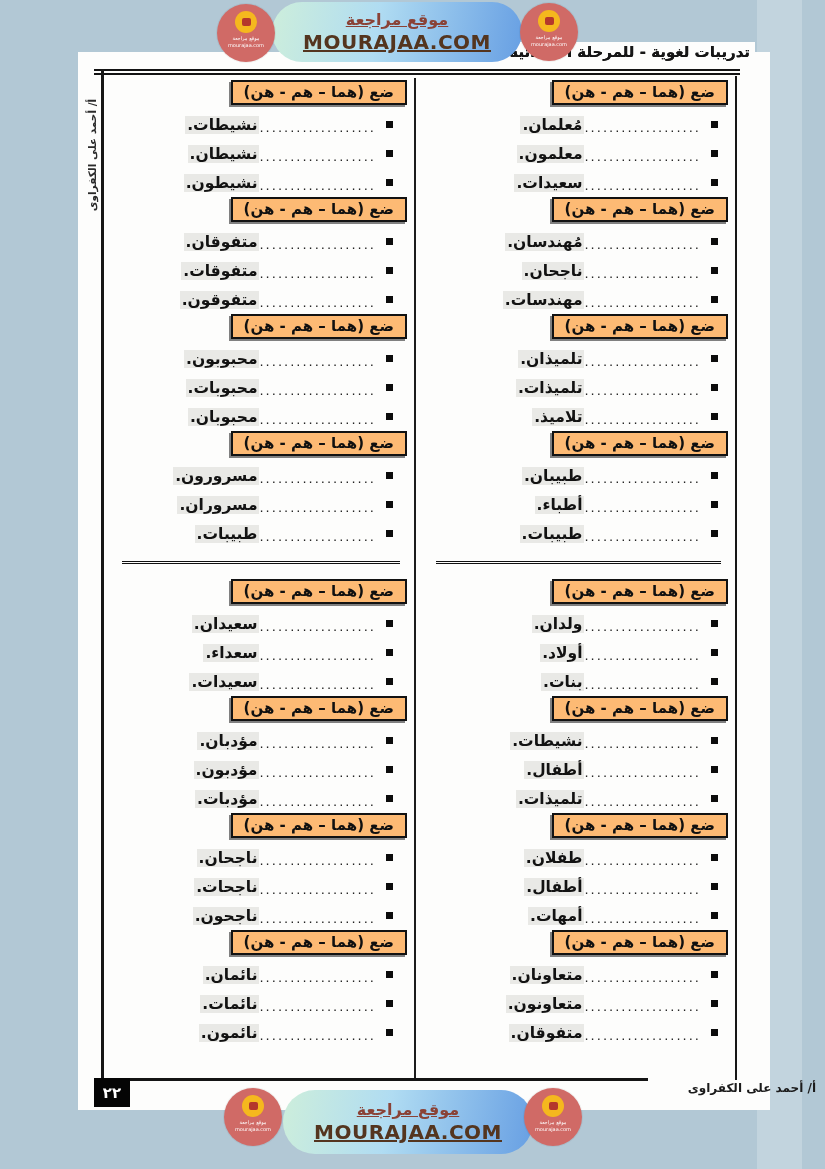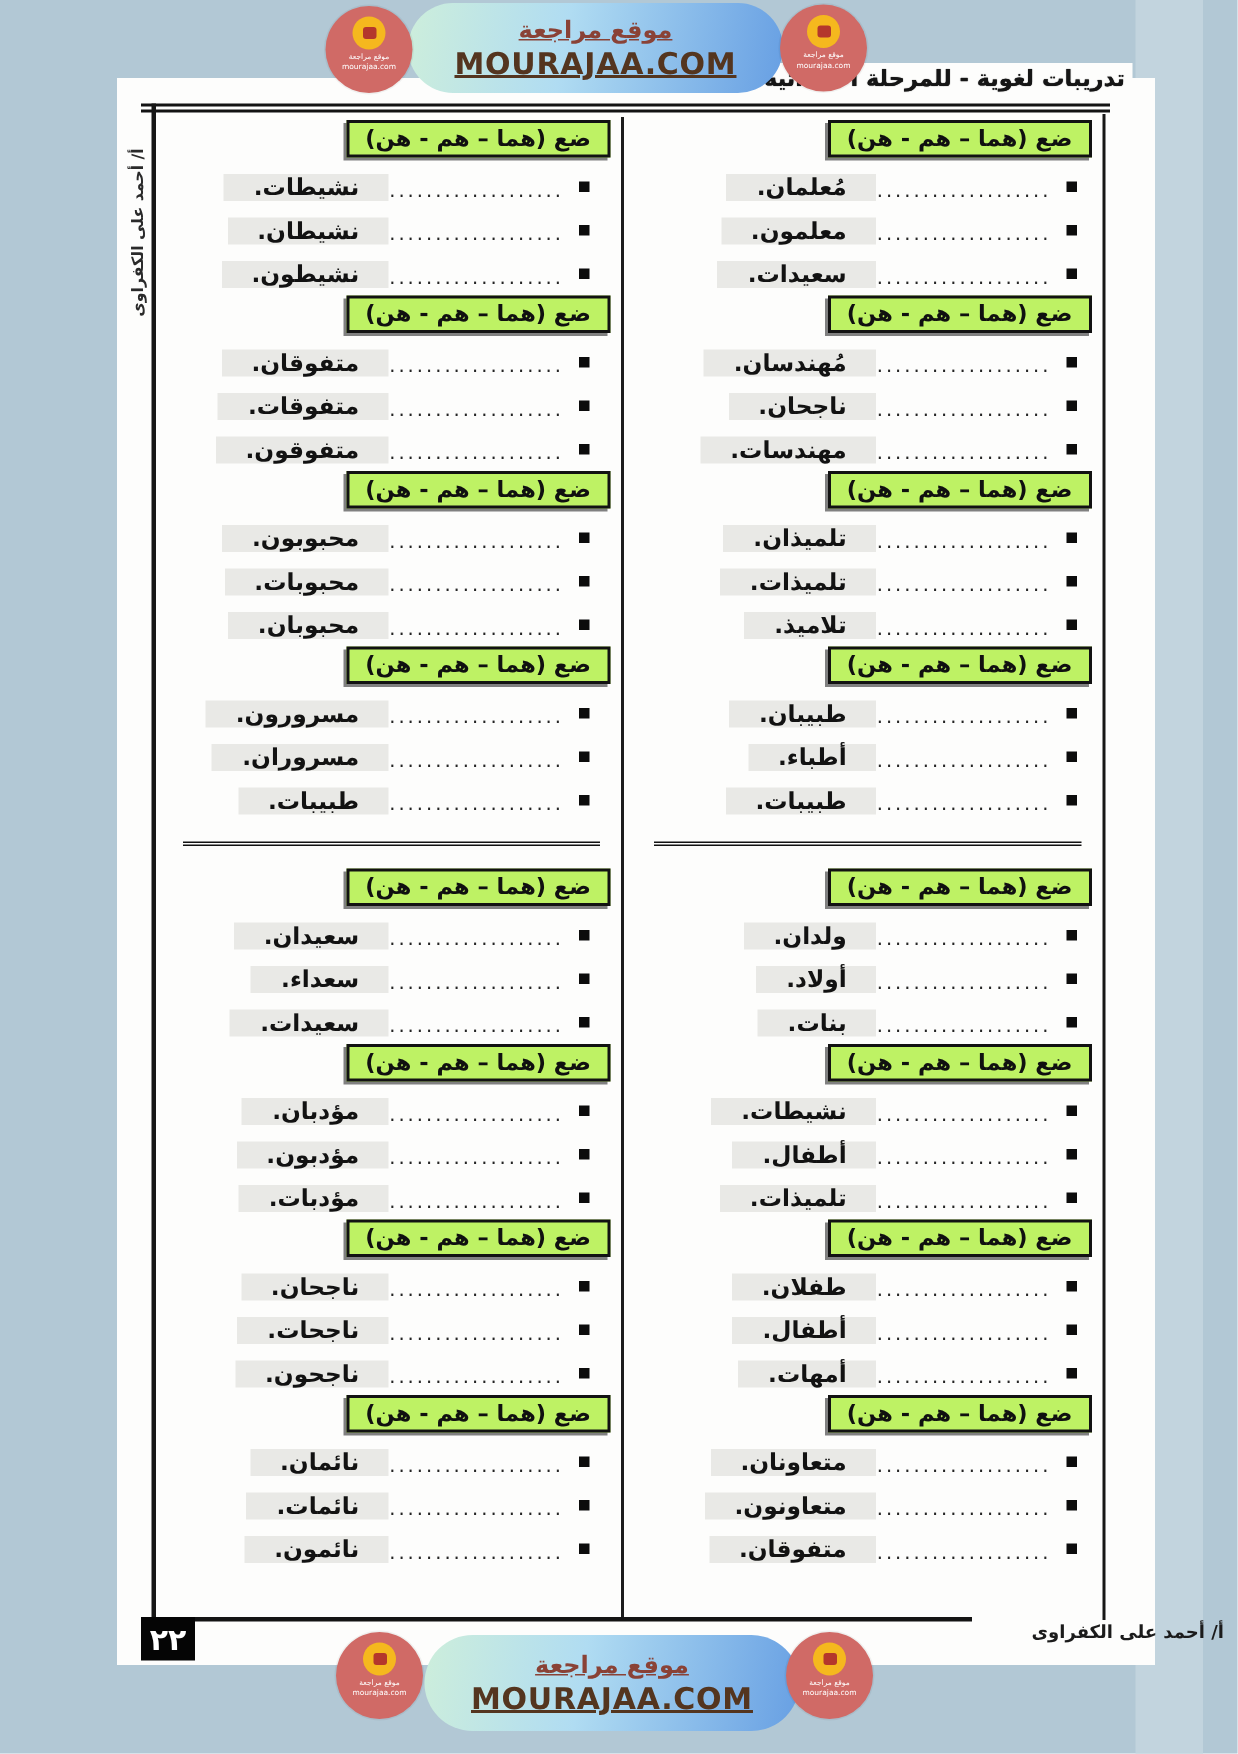--- a/index.html
+++ b/index.html
@@ -11,49 +11,49 @@
   .bg-strip{position:absolute;top:0;width:45px;height:1169px;background:#c2d4de;}
   
   .paper{position:absolute;left:78px;top:52px;width:692px;height:1058px;background:#fdfdfc;}
   .frame-top{position:absolute;left:16px;top:17px;width:646px;height:2px;border-top:2px solid #131313;border-bottom:2px solid #131313;}
   .frame-left{position:absolute;left:23px;top:17px;width:3px;height:1011px;background:#161616;}
   .frame-right{position:absolute;left:657px;top:24px;width:2px;height:1004px;background:#161616;}
   .col-divider{position:absolute;left:336px;top:26px;width:2px;height:1000px;background:#1c1c1c;}
   .frame-bottom{position:absolute;left:23px;top:1026px;width:547px;height:3px;background:#141414;}
   .page-num{
     position:absolute;left:16px;top:1026px;width:36px;height:29px;background:#050505;color:#fff;
-    display:flex;align-items:center;justify-content:center;font-size:20px;font-weight:bold;
+    display:flex;align-items:center;justify-content:center;font-size:15px;font-weight:bold;
   }
   .footer-note{
     position:absolute;left:560px;top:1029px;width:178px;direction:rtl;text-align:right;
     font-size:12px;font-weight:bold;color:#1b1b1b;letter-spacing:.5px;
   }
   .margin-note{
     position:absolute;left:-59px;top:95px;width:150px;height:16px;transform:rotate(-90deg);
     direction:rtl;font-size:10.5px;font-weight:bold;color:#2a2a2a;white-space:nowrap;text-align:center;
   }
   .page-title{
     position:absolute;right:70px;top:42px;direction:rtl;background:#fdfdfc;padding:1px 5px;
     font-size:15px;font-weight:bold;color:#161616;text-shadow:0 0 .6px #000;white-space:nowrap;
   }
   
   .ex-col{position:absolute;top:28px;direction:rtl;}
   .ex-col.right{left:342px;width:311px;}
   .ex-col.left{left:28px;width:304px;}
   .sec-header{
     display:inline-block;border:2px solid #121212;padding:1px 11px 2px;margin:0 3px 5px 0;
-    font-size:15px;font-weight:bold;color:#101010;background:#bef264;
+    font-size:15px;font-weight:bold;color:#101010;background:#fdba74;
     box-shadow:-2px 2px 0 rgba(25,25,25,.55);white-space:nowrap;
   }
   .section{text-align:right;}
   .row{height:29px;display:flex;direction:rtl;align-items:center;padding-right:13px;}
   .ex-col.left .row{padding-right:17px;}
   .bullet{flex:0 0 auto;width:7px;height:7px;background:#0c0c0c;margin-left:10px;}
   .dots{font-size:13px;letter-spacing:2px;color:#242424;white-space:nowrap;line-height:1;margin-top:6px;}
-  .word{font-size:15.5px;font-weight:bold;color:#121212;background:#e9e9e6;padding:0 20px;white-space:nowrap;}
+  .word{font-size:15.5px;font-weight:bold;color:#121212;background:#e9e9e6;padding:0 2px;white-space:nowrap;}
   .group-divider{border-top:3px double #111;margin:13px 10px 15px 16px;}
   
   .pill{
     position:absolute;border-radius:34px;display:flex;flex-direction:column;align-items:center;justify-content:center;
     background:linear-gradient(100deg,#cdeedb 0%,#b0dcf2 42%,#679fe3 100%);z-index:6;
   }
   .pill.top{left:272px;top:2px;width:250px;height:60px;}
   .pill.bottom{left:283px;top:1090px;width:250px;height:64px;}
   .pill .ar{font-size:16px;font-weight:bold;color:#8a4236;text-decoration:underline;line-height:1.25;}
   .pill .domain{font-size:20px;font-weight:bold;color:#54351f;text-decoration:underline;letter-spacing:.5px;line-height:1.2;}

